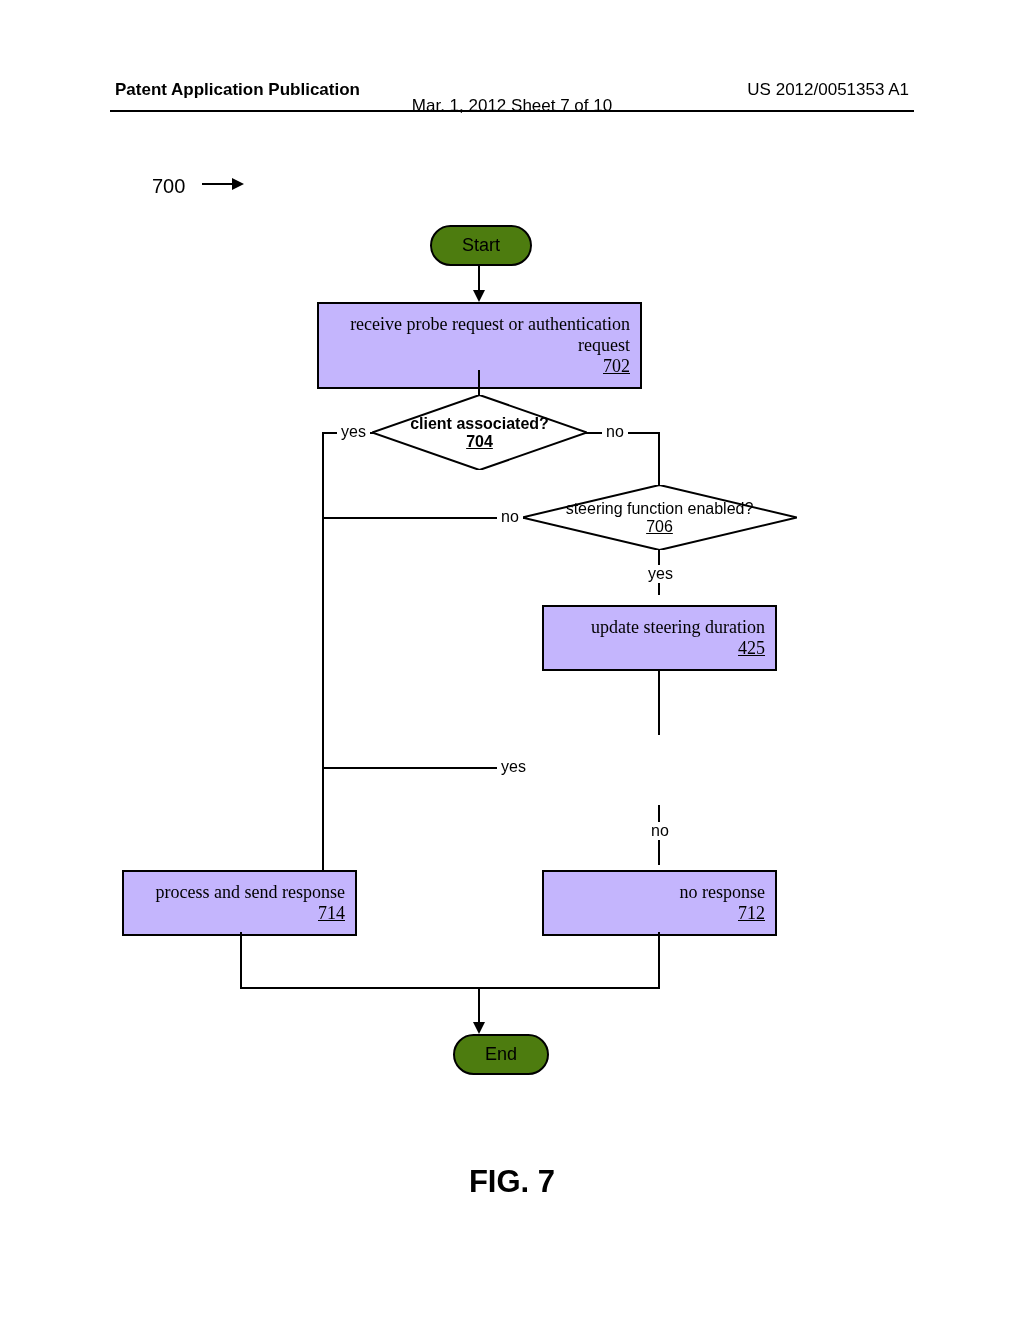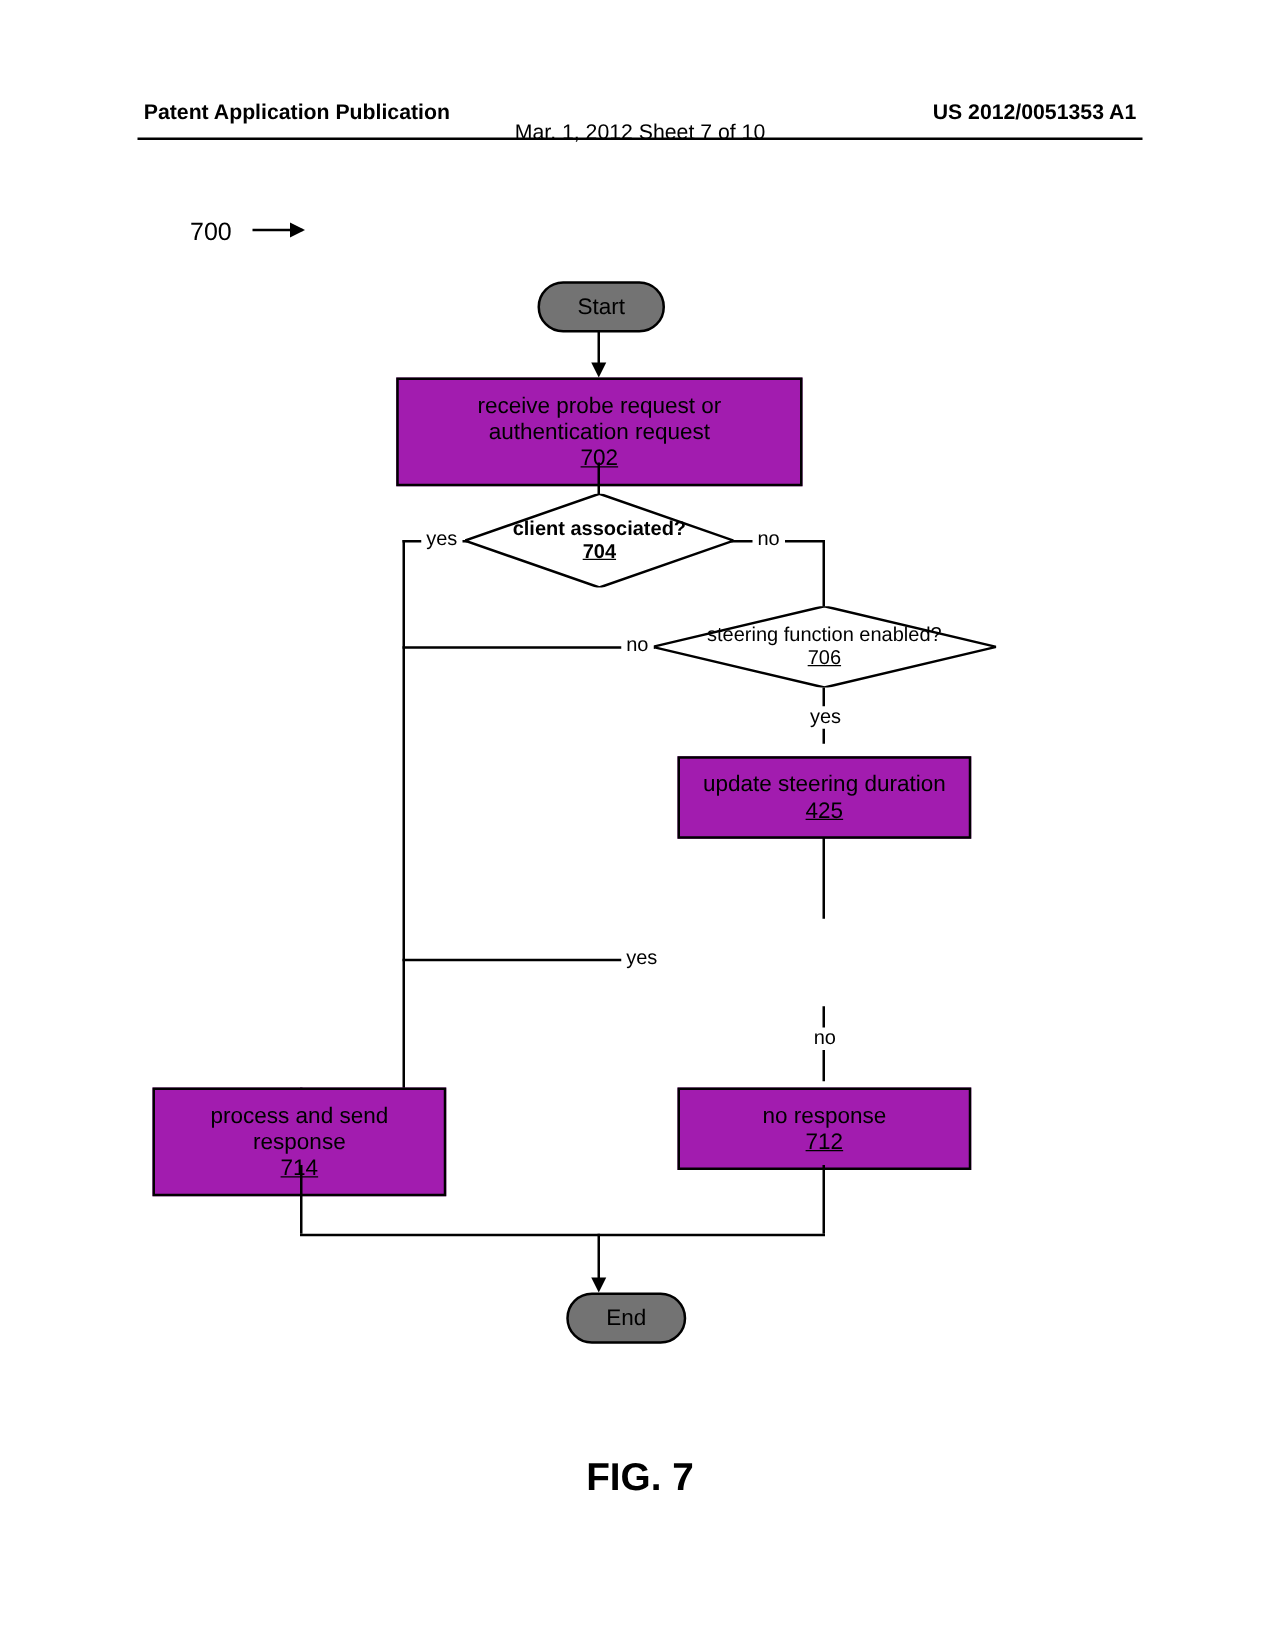--- a/index.html
+++ b/index.html
@@ -27,21 +27,21 @@
     .header-left {
       font-weight: bold;
     }
     .header-center {
       position: absolute;
       left: 50%;
       transform: translateX(-50%);
       margin-top: 16px;
     }
     .header-right {
-      font-weight: bold;
+      font-weight: normal;
     }
     .header-line {
       position: absolute;
       top: 110px;
       left: 110px;
       right: 110px;
       border-top: 2px solid black;
     }
     .diagram-container {
       position: absolute;
@@ -72,31 +72,32 @@
       top: -5px;
       border-left: 12px solid black;
       border-top: 6px solid transparent;
       border-bottom: 6px solid transparent;
     }
     .terminal {
       position: absolute;
       border: 2px solid black;
       border-radius: 25px;
       padding: 8px 30px;
-      background: #737373;
+      background: #4d7c0f;
       font-size: 18px;
       text-align: center;
     }
     .process-box {
       position: absolute;
       border: 2px solid black;
       padding: 10px;
-      background: #a21caf;
-      text-align: center;
+      background: #c4b5fd;
+      text-align: right;
       font-size: 18px;
+      font-family: Liberation Serif, serif;
     }
     .ref-num {
       text-decoration: underline;
     }
     .decision {
       position: absolute;
       text-align: center;
     }
     .decision-text {
       position: absolute;

